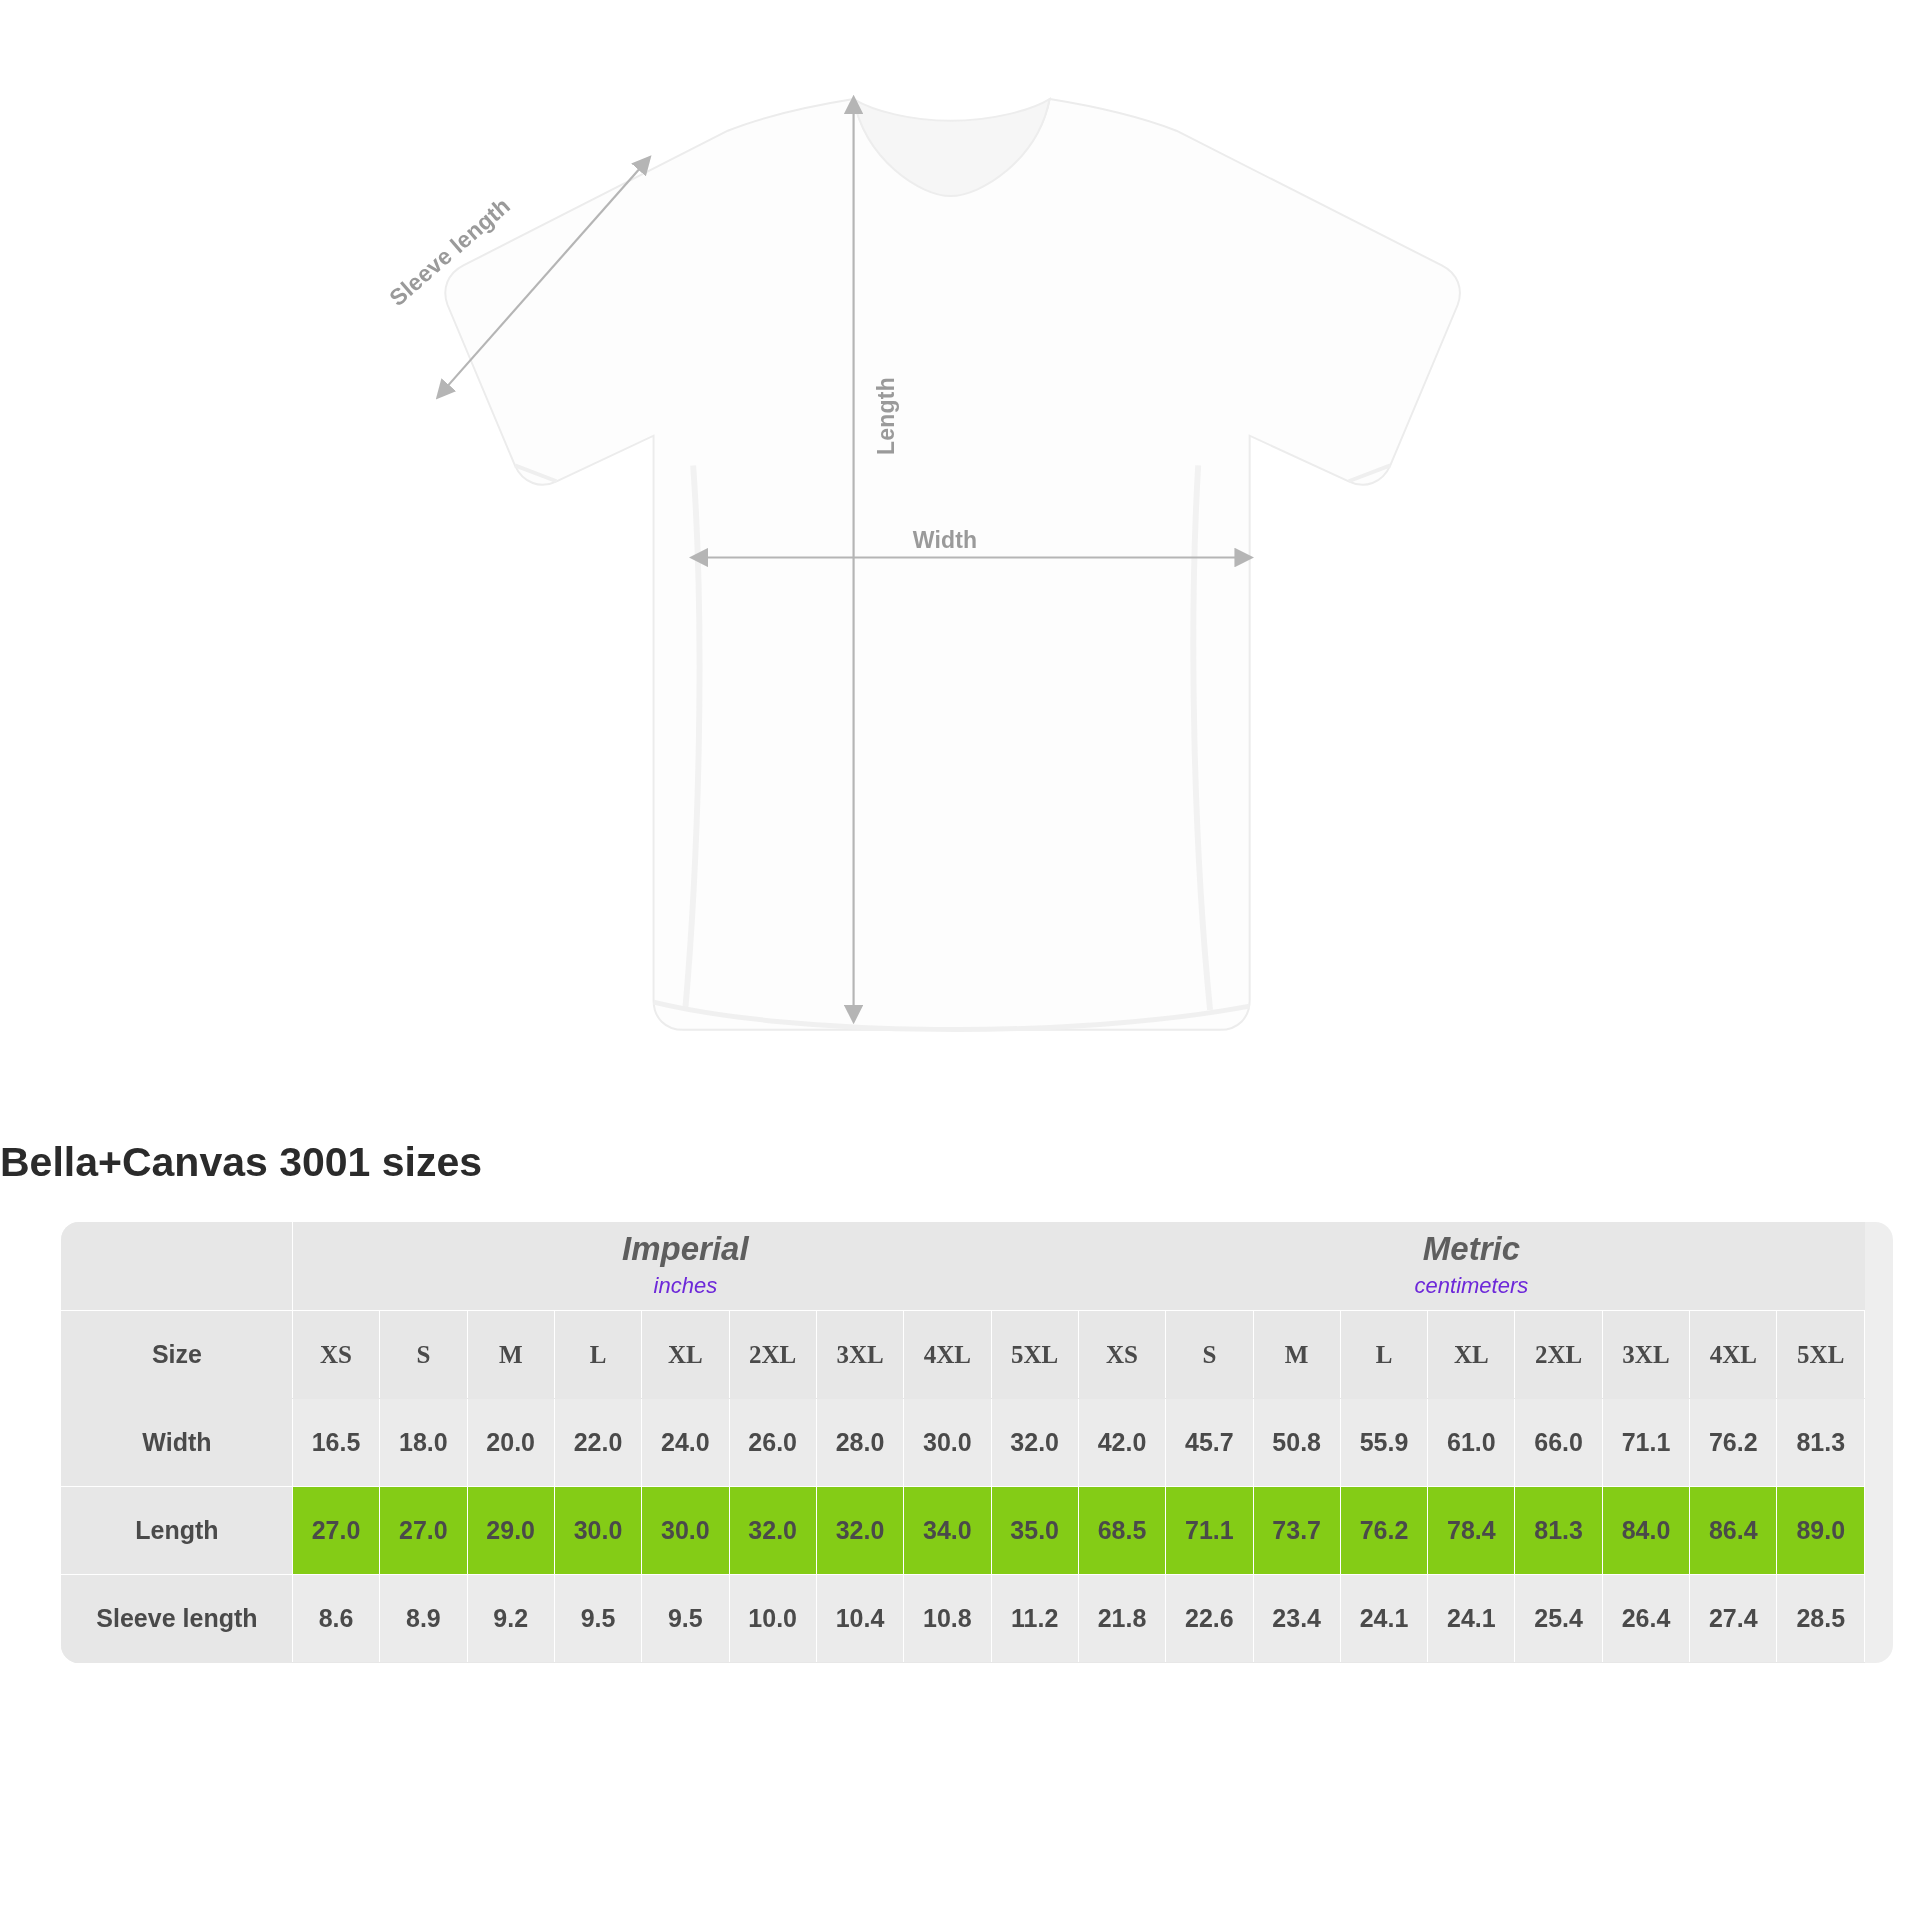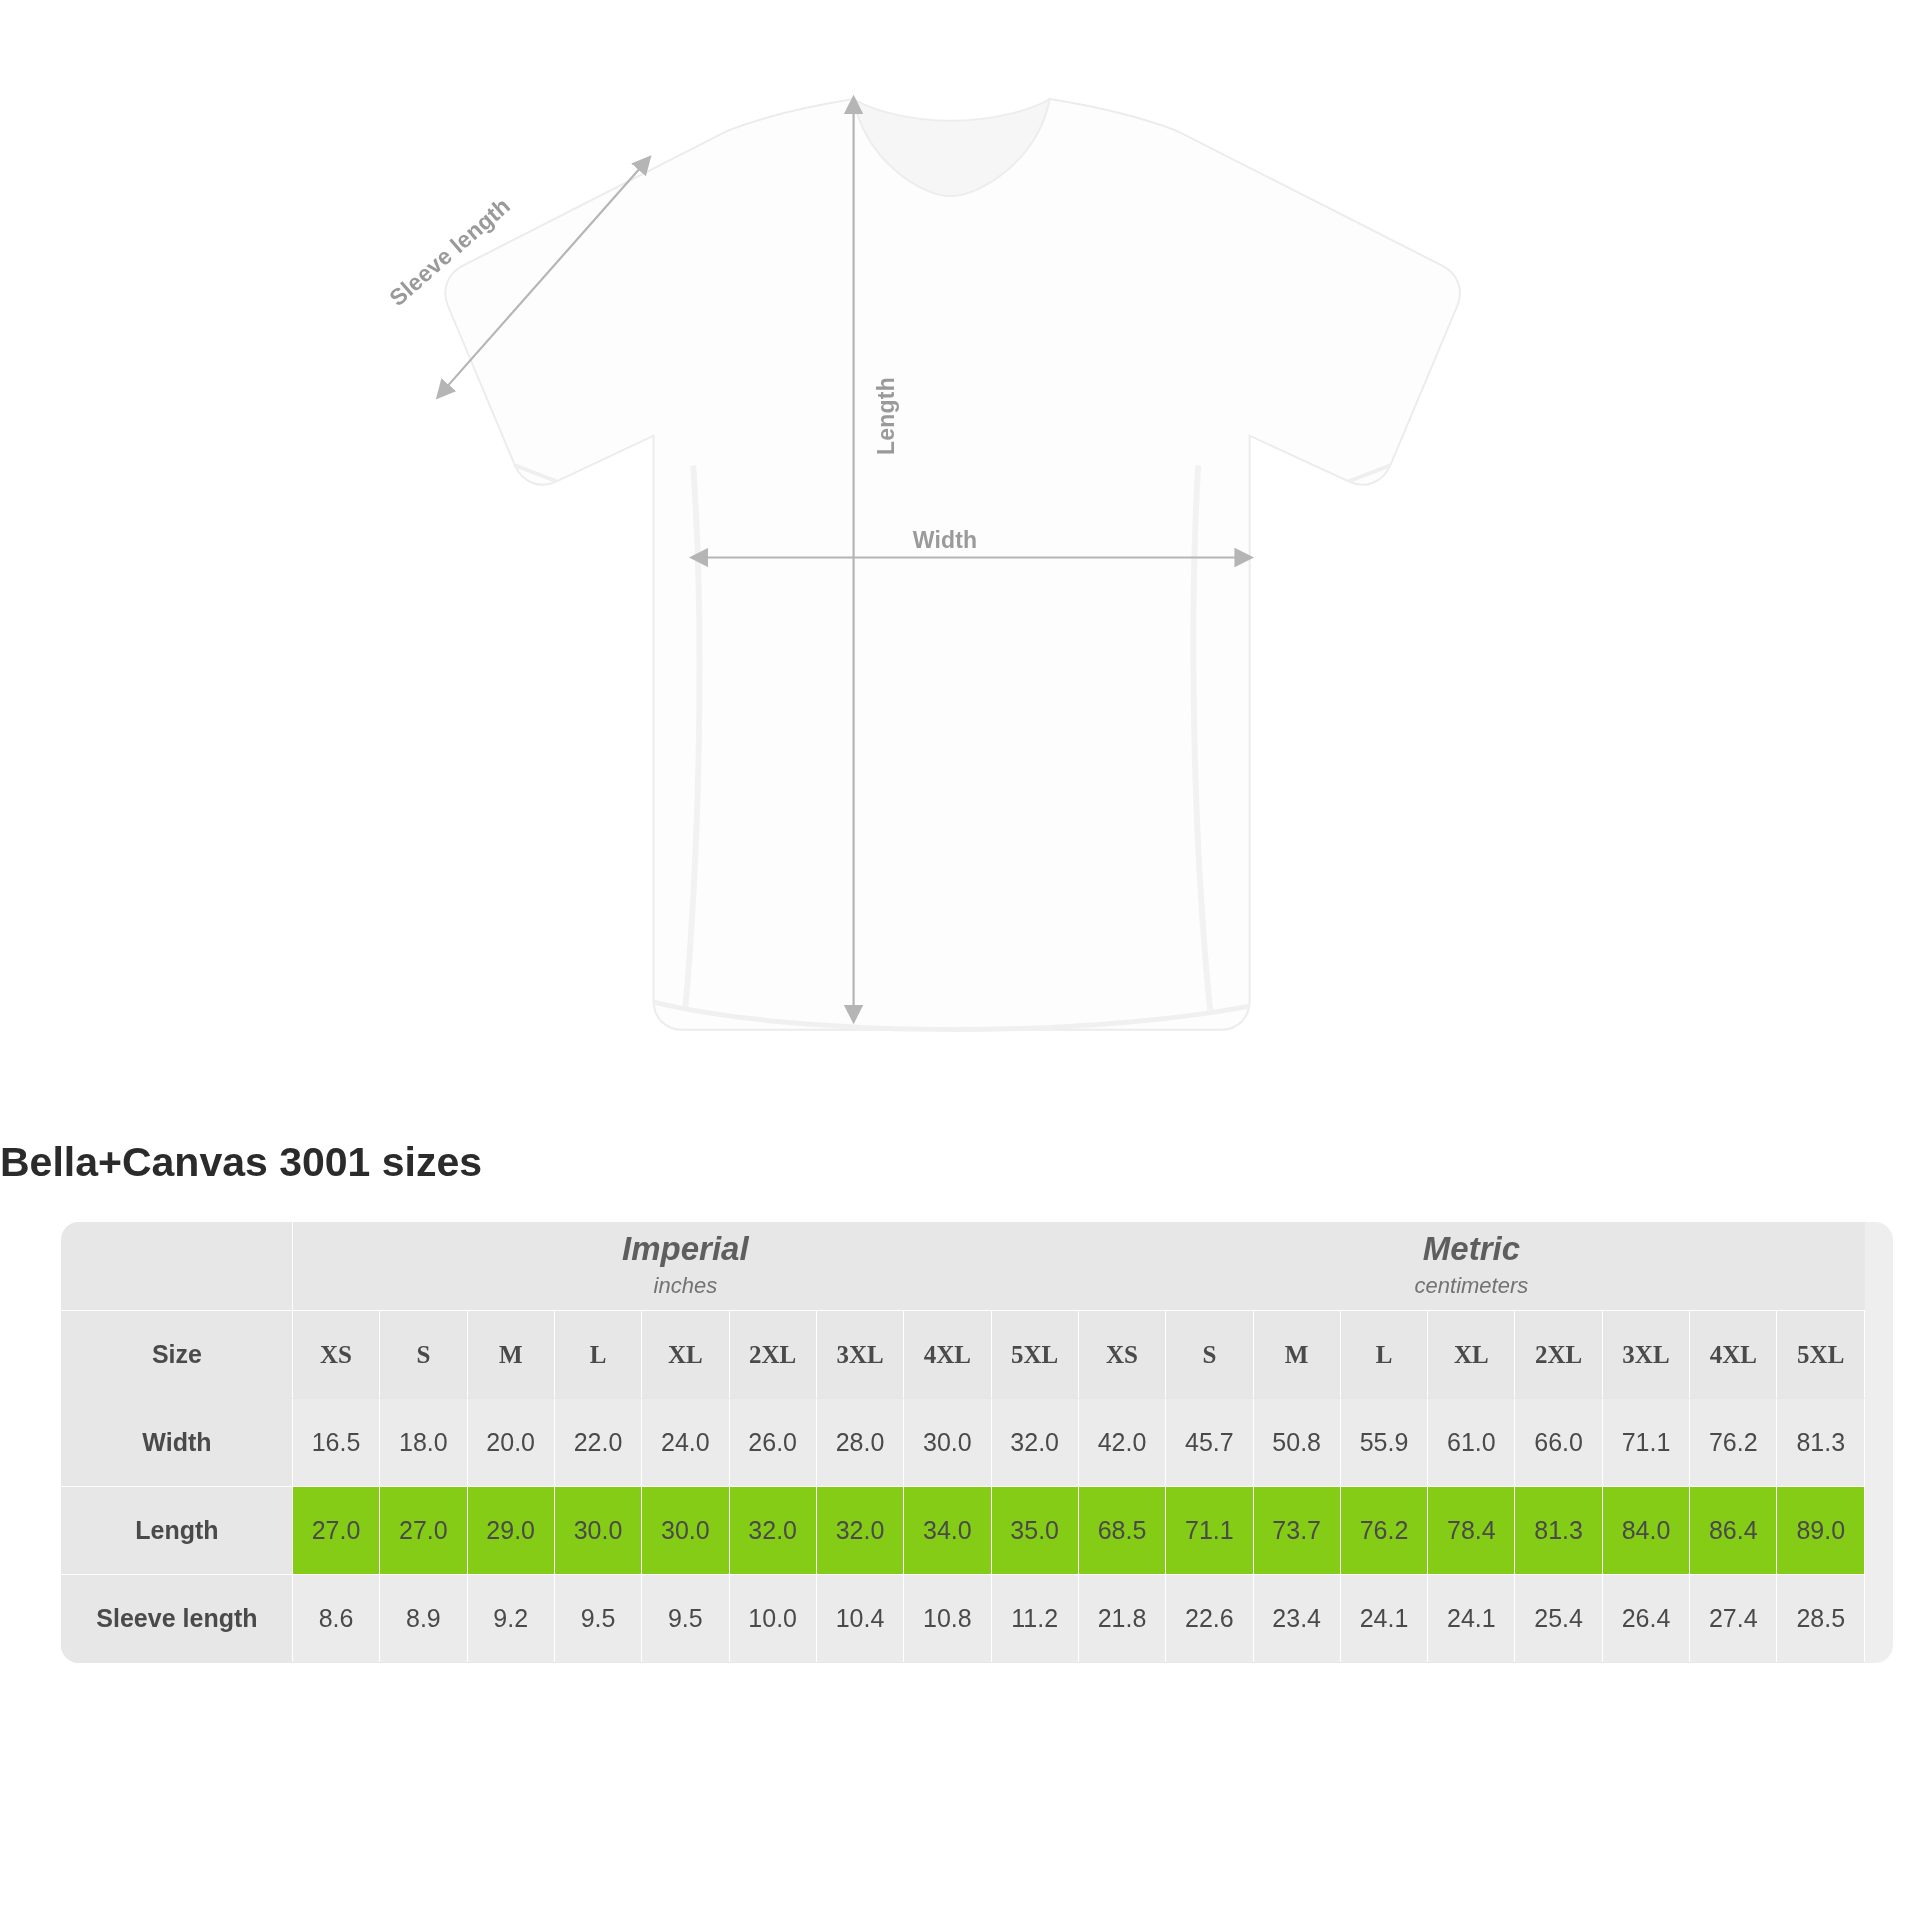--- a/index.html
+++ b/index.html
@@ -110,39 +110,40 @@
   .unit-name {
     font-size: 33px;
     font-weight: bold;
     font-style: italic;
     color: #5e5e5e;
     line-height: 1.15;
   }
   .unit-sub {
     font-size: 22px;
     font-style: italic;
-    color: #737373;
+    color: #6d28d9;
     line-height: 1.6;
   }
   .rowhead {
     font-weight: bold;
     font-size: 27px;
     color: #3c3c3c;
     background: #e7e7e7 !important;
     border-left: 1px solid #e7e7e7 !important;
   }
   .size-head {
     font-weight: bold;
     font-size: 26px;
     color: #3c3c3c;
     background: #e7e7e7 !important;
     font-family: Liberation Serif, serif;
   }
   tr.data-row td.value {
     background: #ebebeb;
+    font-weight: bold;
   }
   tr.data-row.alt td.value {
     background: #84cc16;
   }
   tr:last-child td {
     border-bottom: 1px solid #e7e7e7;
   }
   td:last-child {
     border-right: 1px solid #e7e7e7;
   }

